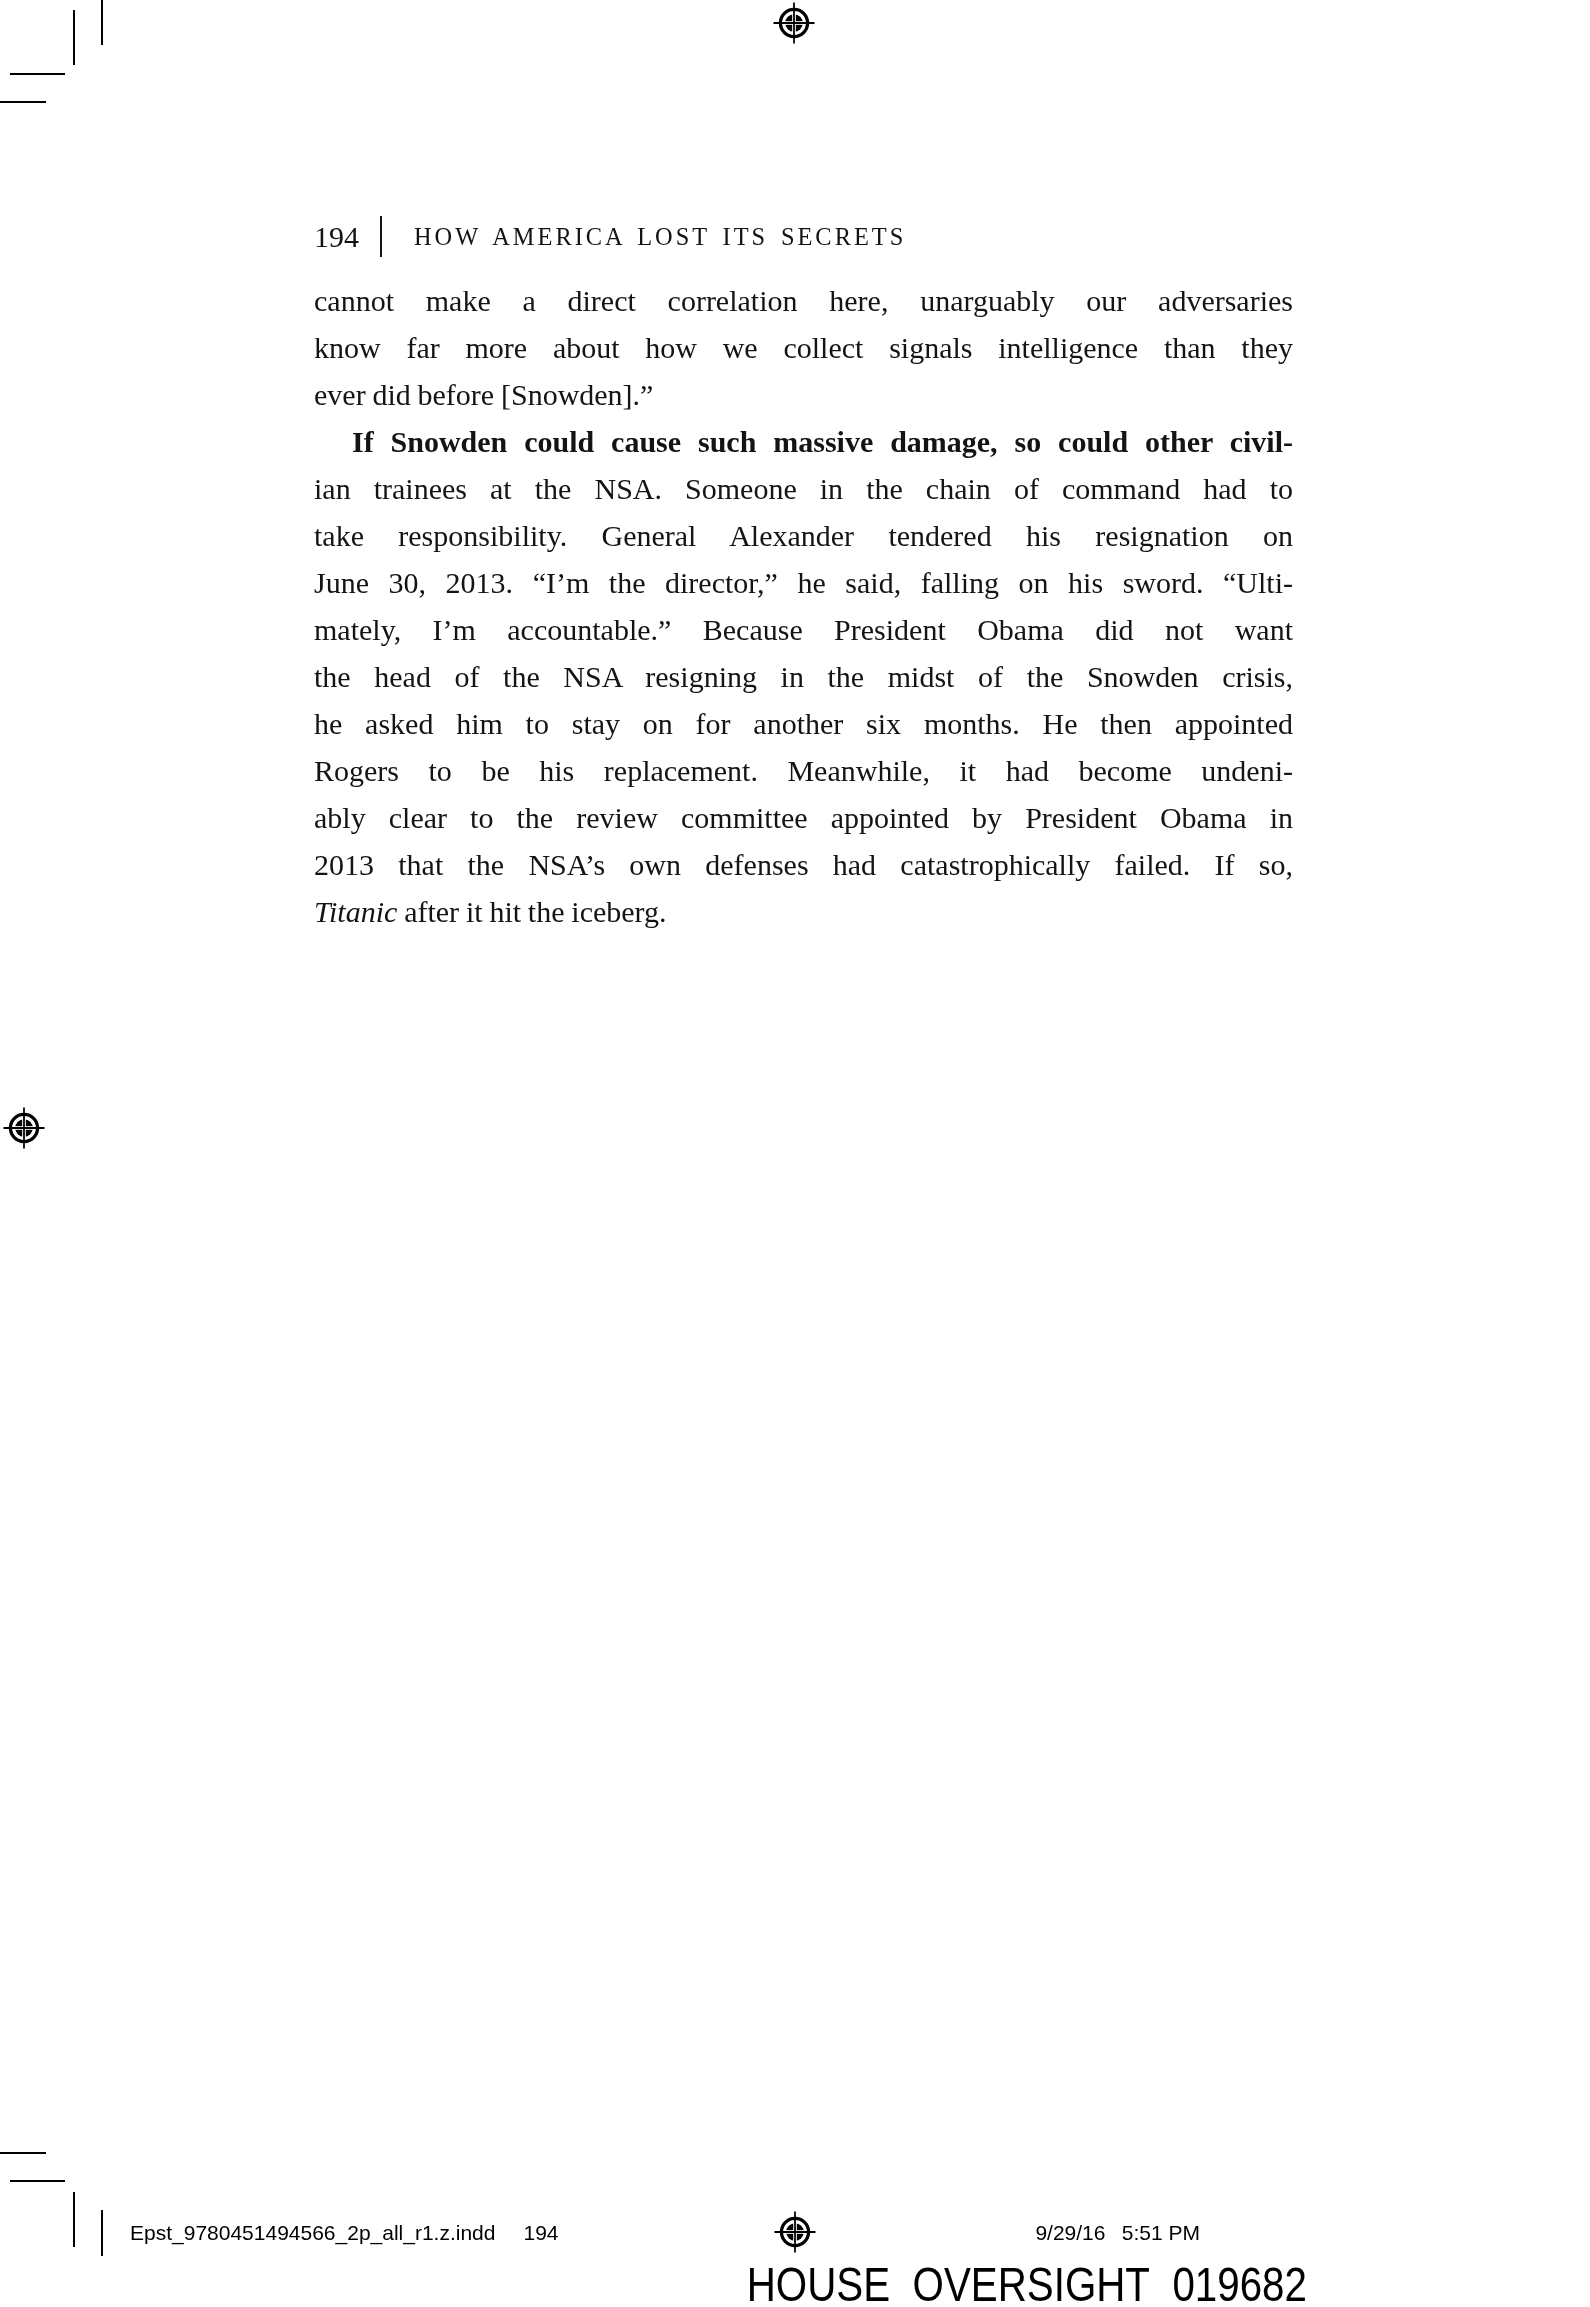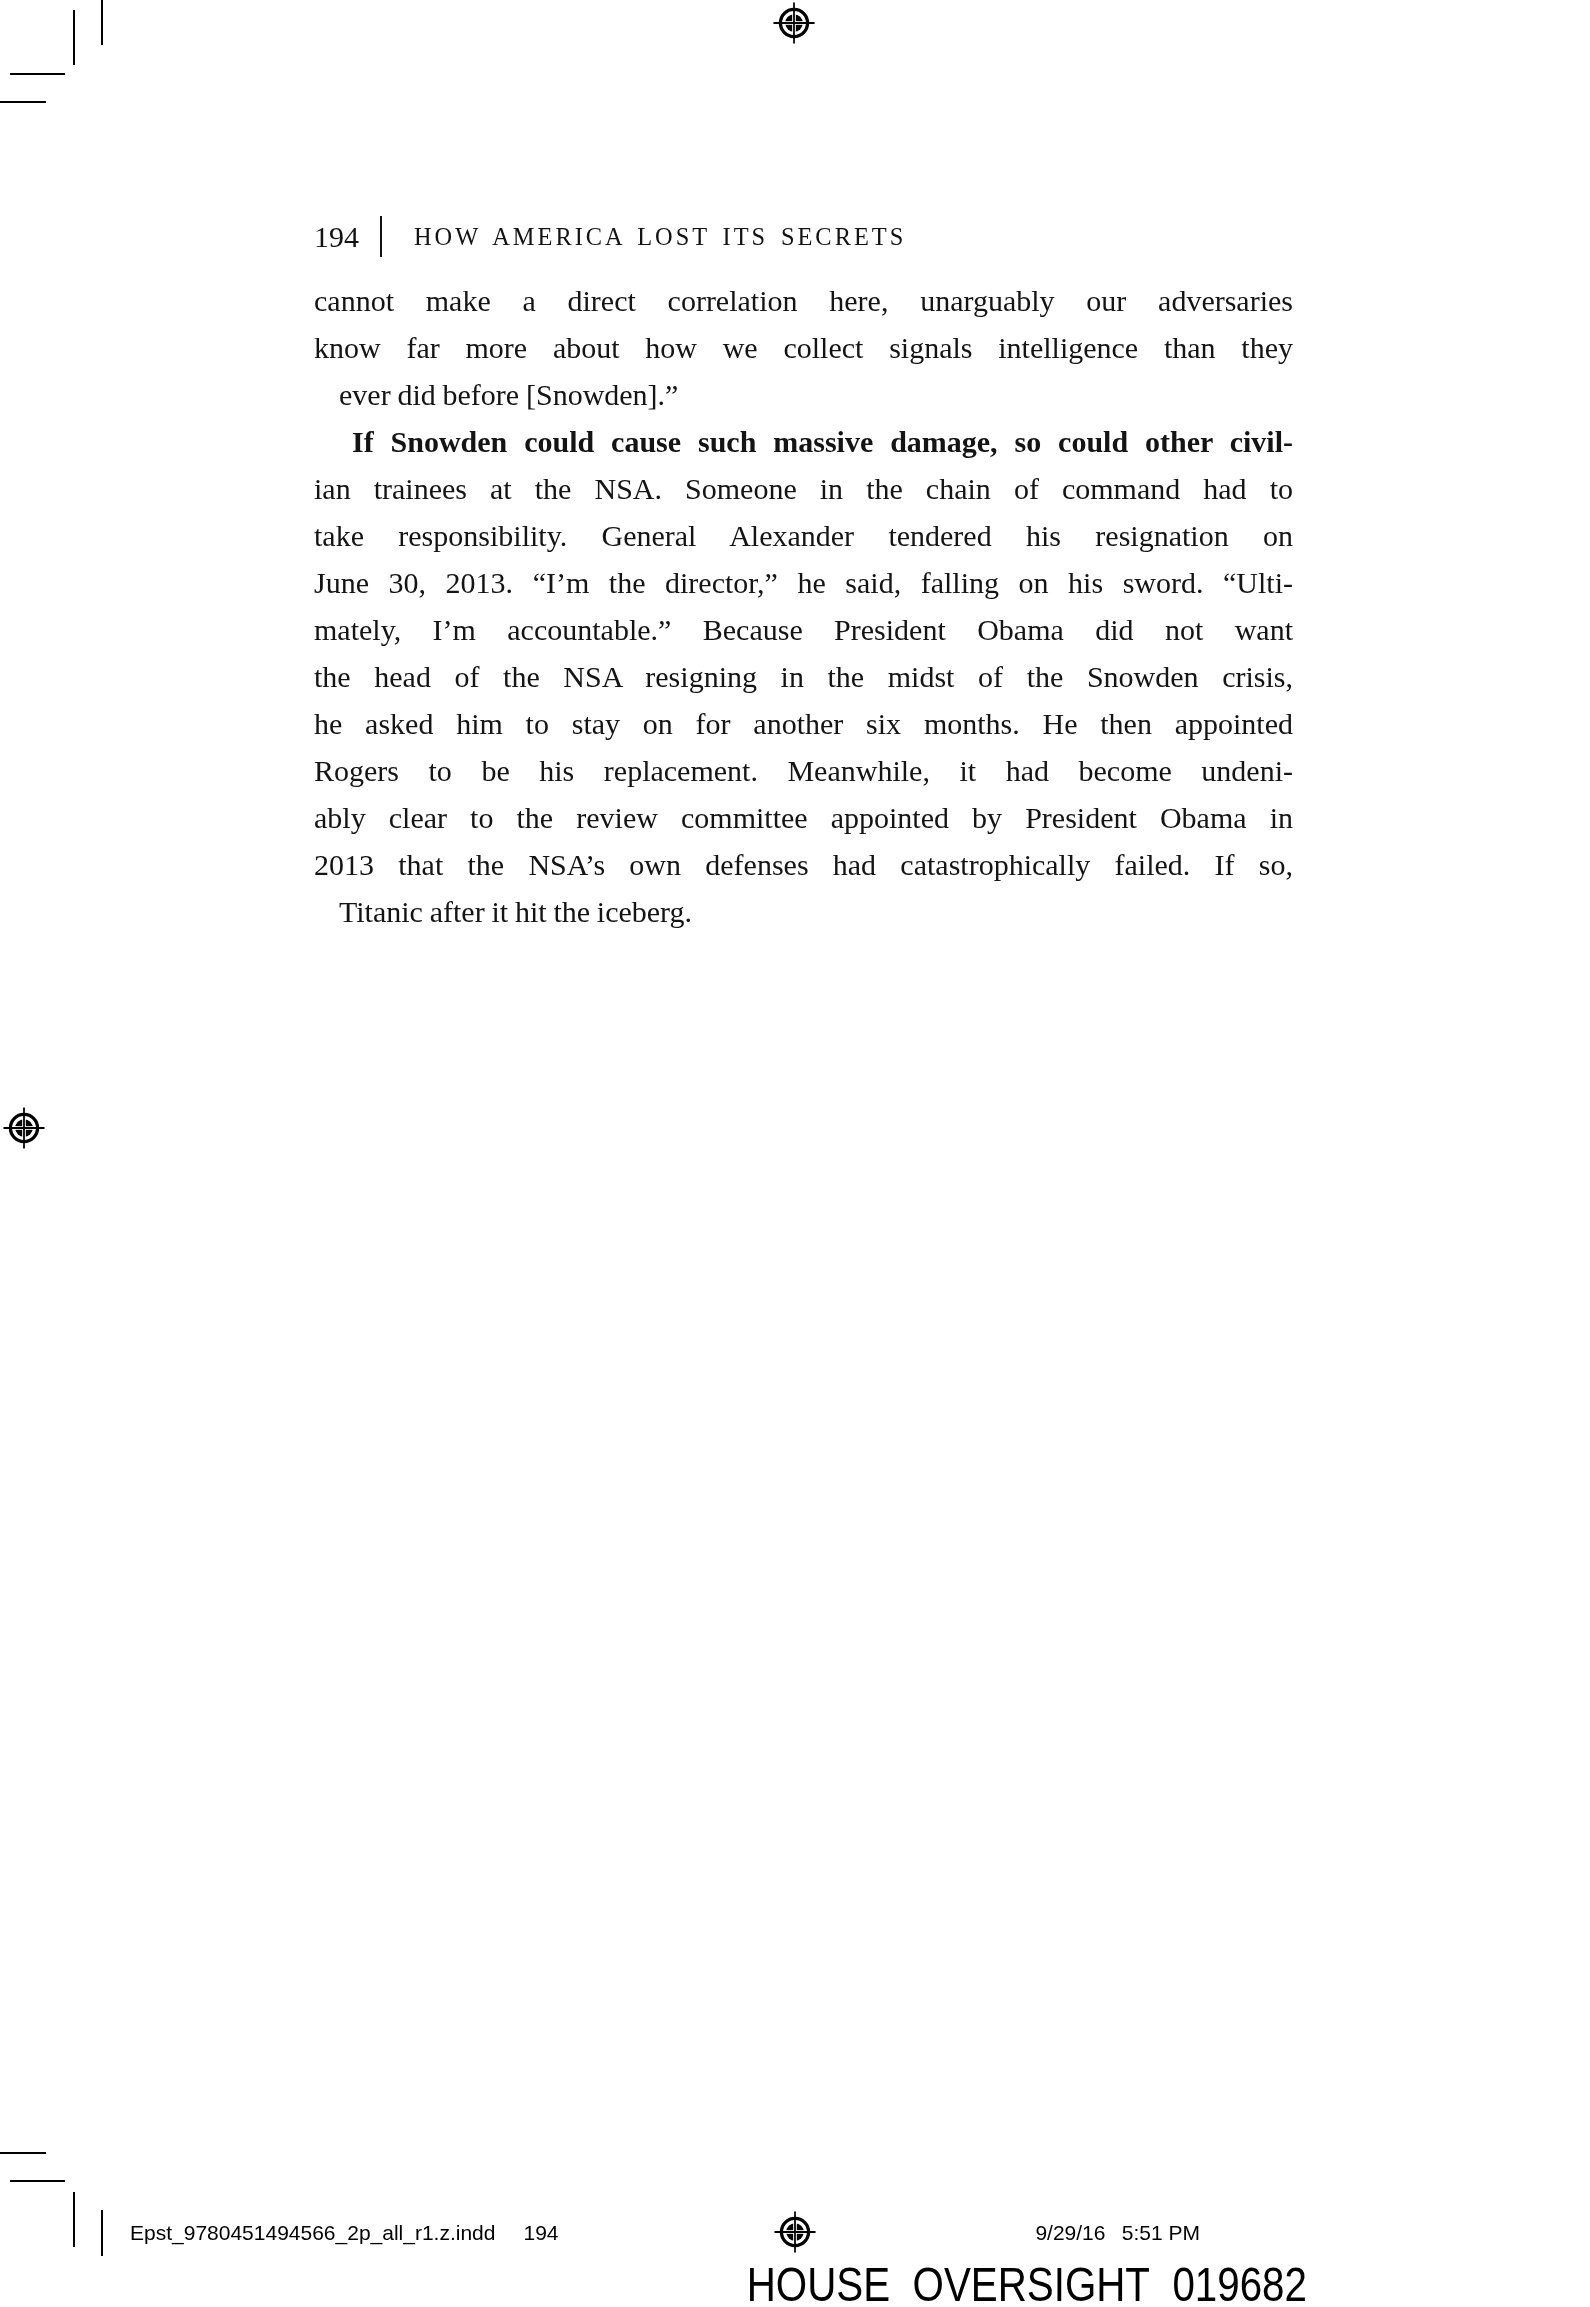--- a/index.html
+++ b/index.html
@@ -42,23 +42,23 @@
   .bodytext {
     position: absolute; left: 314px; top: 277px; width: 979px;
     font-size: 30px; line-height: 47px; color: #141414;
   }
   .bodytext .line {
     text-align: justify;
     text-align-last: justify;
     word-spacing: -0.7px;
     white-space: normal;
   }
-  .bodytext .line.end-par { text-align-last: left; margin-left: 25px; }
+  .bodytext .line.end-par { text-align-last: left; }
   .bodytext .line.indent { text-indent: 38px; font-weight: bold; }
-  .bodytext .ital { }
+  .bodytext .ital { font-style: italic; }
 
   
   .slug {
     position: absolute; top: 2222px; left: 0; width: 100%;
     font-family: "Liberation Sans", "DejaVu Sans", sans-serif;
     font-size: 21px; line-height: 22px; color: #000;
   }
   .slug .fileline { position: absolute; left: 130px; top: 0; white-space: nowrap; }
   .slug .filepage { margin-left: 28px; }
   .slug .dateline { position: absolute; right: 111px; top: 0; white-space: nowrap; }

